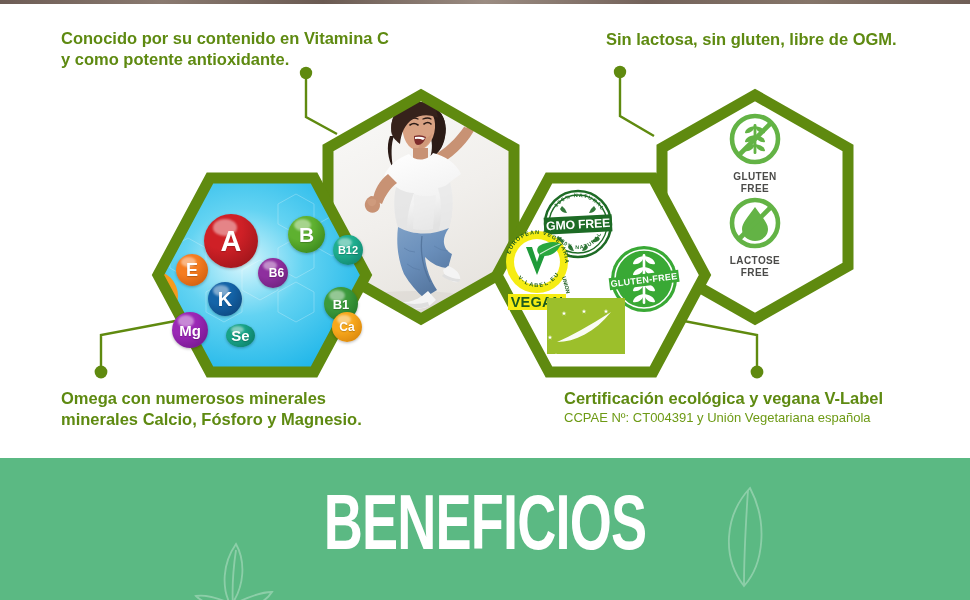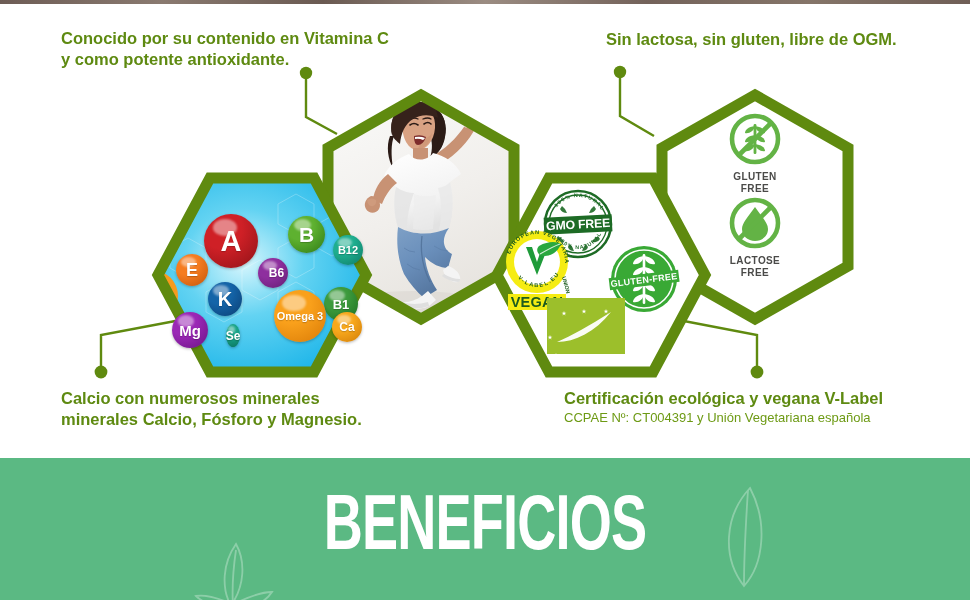--- a/index.html
+++ b/index.html
@@ -275,29 +275,25 @@
           <div style="position: absolute; left: 16%; top: 9%; width: 46%; height: 32%; border-radius: 50%; background: rgba(255, 255, 255, 0.45); filter: blur(1px); pointer-events: none;"></div>
         </div>
         <div class="bubble" style="width: 34px; height: 34px; left: 178px; top: 94px; font-size: 13px; background: radial-gradient(circle at 32% 26%, rgb(60, 154, 60) 0%, rgb(60, 154, 60) 38%, rgb(29, 110, 34) 100%); margin-top: 21px;">
           <span>B1</span>
           <div style="position: absolute; left: 16%; top: 9%; width: 46%; height: 32%; border-radius: 50%; background: rgba(255, 255, 255, 0.45); filter: blur(1px); pointer-events: none;"></div>
         </div>
         <div class="bubble" style="width: 34px; height: 34px; left: 62px; top: 110px; font-size: 20px; background: radial-gradient(circle at 32% 26%, rgb(20, 100, 168) 0%, rgb(20, 100, 168) 38%, rgb(12, 63, 115) 100%);">
           <span>K</span>
           <div style="position: absolute; left: 16%; top: 9%; width: 46%; height: 32%; border-radius: 50%; background: rgba(255, 255, 255, 0.45); filter: blur(1px); pointer-events: none;"></div>
         </div>
-        <div class="bubble" style="width: 52px; height: 52px; left: 128px; top: 118px; font-size: 11px; background: radial-gradient(circle at 32% 26%, rgb(249, 160, 27) 0%, rgb(249, 160, 27) 38%, rgb(217, 122, 6) 100%);">
-          <span>Omega 3</span>
-          <div style="position: absolute; left: 16%; top: 9%; width: 46%; height: 32%; border-radius: 50%; background: rgba(255, 255, 255, 0.45); filter: blur(1px); pointer-events: none;"></div>
-        </div>
         <div class="bubble" style="width: 36px; height: 36px; left: 26px; top: 140px; font-size: 15px; background: radial-gradient(circle at 32% 26%, rgb(154, 39, 181) 0%, rgb(154, 39, 181) 38%, rgb(107, 20, 132) 100%);">
           <span>Mg</span>
           <div style="position: absolute; left: 16%; top: 9%; width: 46%; height: 32%; border-radius: 50%; background: rgba(255, 255, 255, 0.45); filter: blur(1px); pointer-events: none;"></div>
         </div>
-        <div class="bubble" style="width: 14px; height: 23px; left: 80px; top: 152px; font-size: 12px; background: radial-gradient(circle at 32% 26%, rgb(24, 163, 135) 0%, rgb(24, 163, 135) 38%, rgb(11, 117, 97) 100%);">
+        <div class="bubble" style="width: 29px; height: 23px; left: 80px; top: 152px; font-size: 15px; background: radial-gradient(circle at 32% 26%, rgb(24, 163, 135) 0%, rgb(24, 163, 135) 38%, rgb(11, 117, 97) 100%);">
           <span>Se</span>
           <div style="position: absolute; left: 16%; top: 9%; width: 46%; height: 32%; border-radius: 50%; background: rgba(255, 255, 255, 0.45); filter: blur(1px); pointer-events: none;"></div>
         </div>
         <div class="bubble" style="width: 30px; height: 30px; left: 186px; top: 140px; font-size: 12px; background: radial-gradient(circle at 32% 26%, rgb(248, 168, 28) 0%, rgb(248, 168, 28) 38%, rgb(208, 124, 7) 100%);">
           <span>Ca</span>
           <div style="position: absolute; left: 16%; top: 9%; width: 46%; height: 32%; border-radius: 50%; background: rgba(255, 255, 255, 0.45); filter: blur(1px); pointer-events: none;"></div>
         </div>
       </div>
   </div>
 
@@ -408,21 +404,21 @@
   <div class="callout c-tl">
     <span class="ln">Conocido por su contenido en Vitamina C</span>
     <span class="ln">y como potente antioxidante.</span>
   </div>
 
   <div class="callout c-tr">
     <span class="ln">Sin lactosa, sin gluten, libre de OGM.</span>
   </div>
 
   <div class="callout c-bl">
-    <span class="ln">Calcio con numerosos minerales</span>
+    <span class="ln">Omega con numerosos minerales</span>
     <span class="ln">minerales Calcio, Fósforo y Magnesio.</span>
   </div>
 
   <div class="callout c-br">
     <span class="title">Certificación ecológica  y vegana V-Label</span>
     <span class="sub">CCPAE Nº: CT004391 y Unión Vegetariana española</span>
   </div>
 
   <div class="banner">
     <svg class="leafmark" style="left:178px; top:72px;" width="120" height="80" viewBox="0 0 120 80" xmlns="http://www.w3.org/2000/svg">

